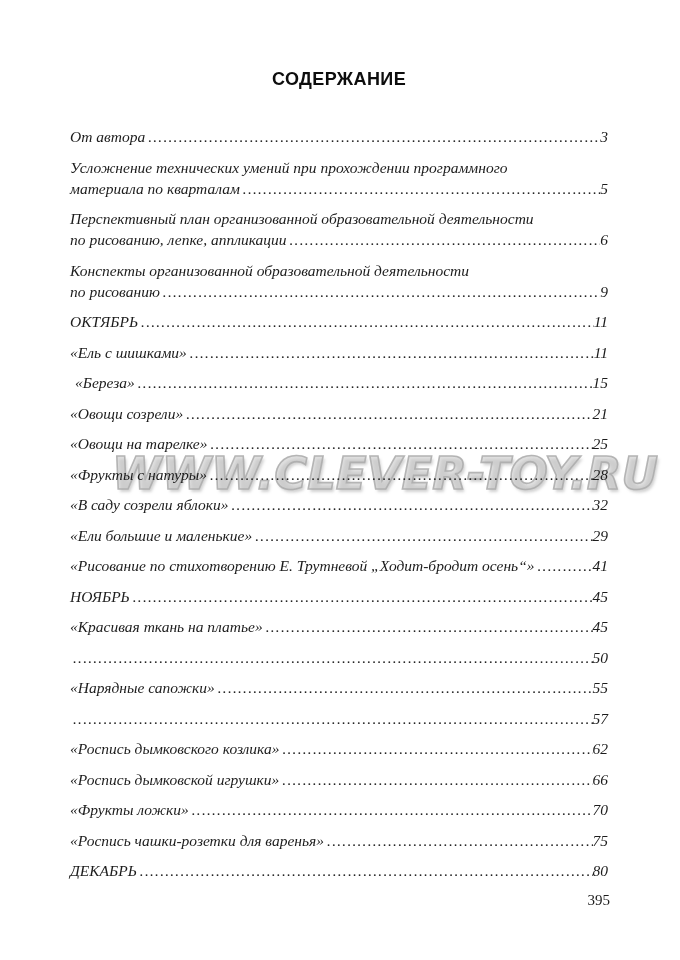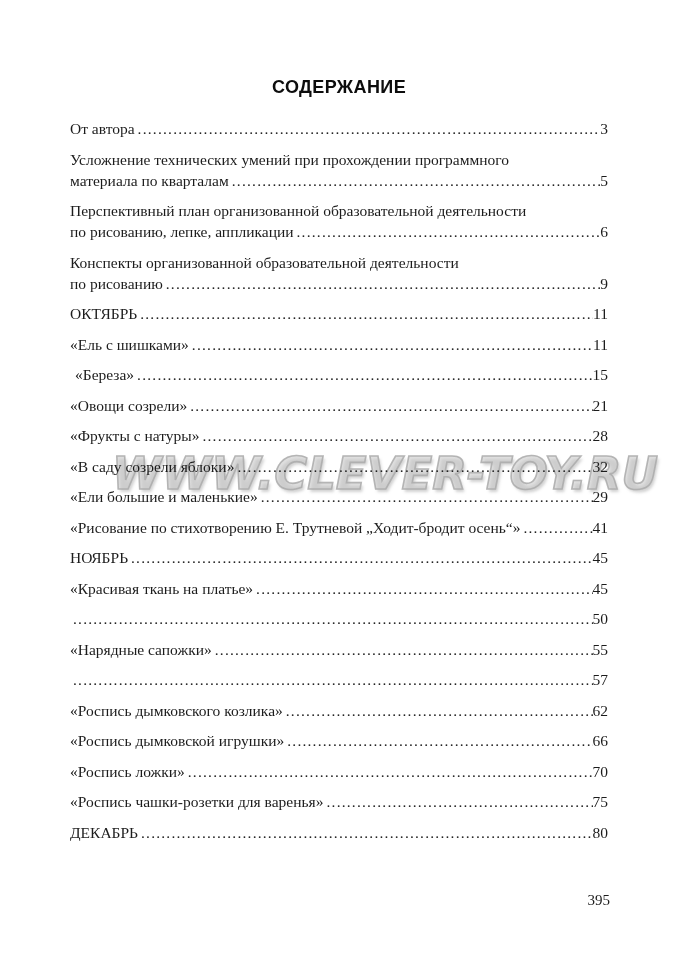--- a/index.html
+++ b/index.html
@@ -33,35 +33,36 @@
     -webkit-text-stroke: 1.6px rgba(170, 170, 170, 0.85);
     text-shadow: 2px 3px 3px rgba(125, 125, 125, 0.35),
                  0 0 1px rgba(170, 170, 170, 0.55);
     user-select: none;
     pointer-events: none;
     font-style: italic;
   }
   .content {
     position: relative;
     z-index: 1;
-    padding: 12px 72px 0 70px;
+    padding: 4px 72px 0 70px;
   }
   .toc-title {
     margin: 0;
     padding-top: 64px;
     text-align: center;
     font-family: "Liberation Sans", sans-serif;
     font-weight: bold;
     font-size: 18px;
     line-height: 22px;
     letter-spacing: 0.4px;
     color: #0d0d0d;
   }
   .toc {
-    margin-top: 20px;
+    margin-top: 36px;
+    font-style: italic;
   }
   .entry {
     font-size: 15.5px;
     line-height: 21px;
     margin-bottom: 9.5px;
   }
   .pre-line {
     white-space: nowrap;
   }
   .row {
@@ -165,20 +166,27 @@
         </div>
         <div class="entry">
           <div class="row">
             <span class="toc-text">«Овощи созрели»</span>
             <span class="leader"></span>
             <span class="toc-page">21</span>
           </div>
         </div>
         <div class="entry">
           <div class="row">
+            <span class="toc-text">«Овощи на тарелке»</span>
+            <span class="leader"></span>
+            <span class="toc-page">25</span>
+          </div>
+        </div>
+        <div class="entry">
+          <div class="row">
             <span class="toc-text">«Фрукты с натуры»</span>
             <span class="leader"></span>
             <span class="toc-page">28</span>
           </div>
         </div>
         <div class="entry">
           <div class="row">
             <span class="toc-text">«В саду созрели яблоки»</span>
             <span class="leader"></span>
             <span class="toc-page">32</span>
@@ -240,21 +248,21 @@
         </div>
         <div class="entry">
           <div class="row">
             <span class="toc-text">«Роспись дымковской игрушки»</span>
             <span class="leader"></span>
             <span class="toc-page">66</span>
           </div>
         </div>
         <div class="entry">
           <div class="row">
-            <span class="toc-text">«Роспись ложки»</span>
+            <span class="toc-text">«Фрукты ложки»</span>
             <span class="leader"></span>
             <span class="toc-page">70</span>
           </div>
         </div>
         <div class="entry">
           <div class="row">
             <span class="toc-text">«Роспись чашки-розетки для варенья»</span>
             <span class="leader"></span>
             <span class="toc-page">75</span>
           </div>

